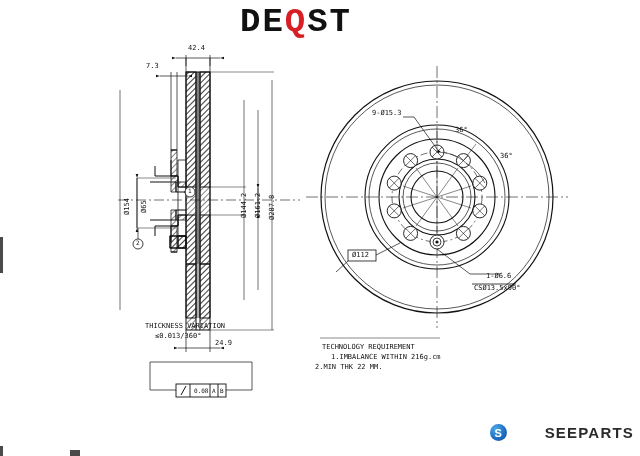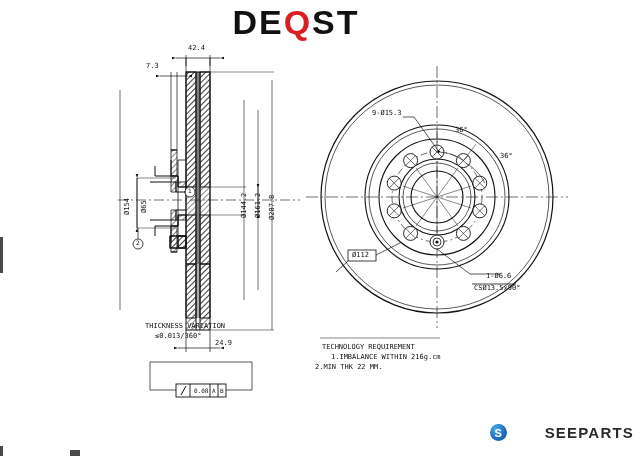--- a/index.html
+++ b/index.html
@@ -21,21 +21,21 @@
     background: #ffffff;
   }
 
   
   .brand {
     position: absolute;
     left: 0;
     top: 2px;
     width: 592px;
     text-align: center;
-    font-family: Liberation Sans, sans-serif;
+    font-family: Liberation Mono, monospace;
     font-weight: bold;
     font-size: 34px;
     letter-spacing: 2px;
     color: #111111;
     line-height: 40px;
     user-select: none;
   }
   .brand .q-wrap {
     position: relative;
     display: inline-block;

